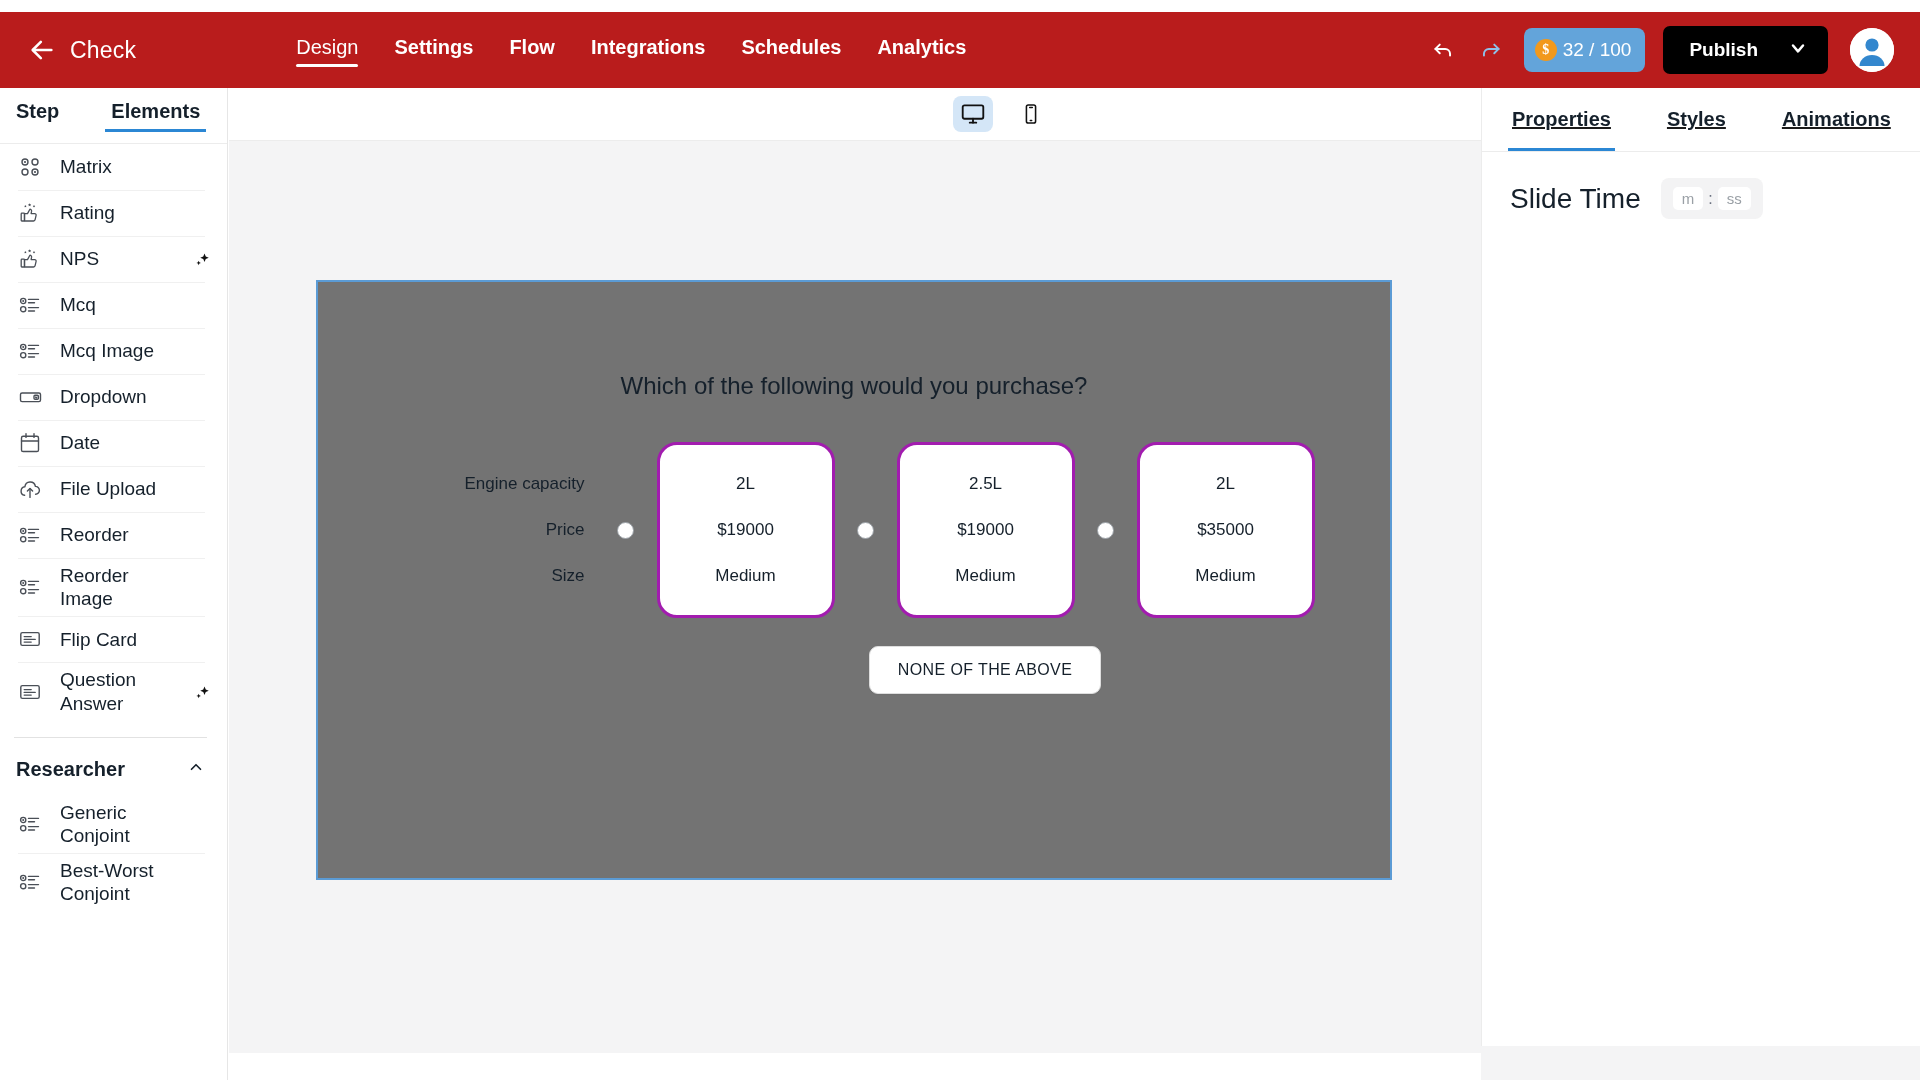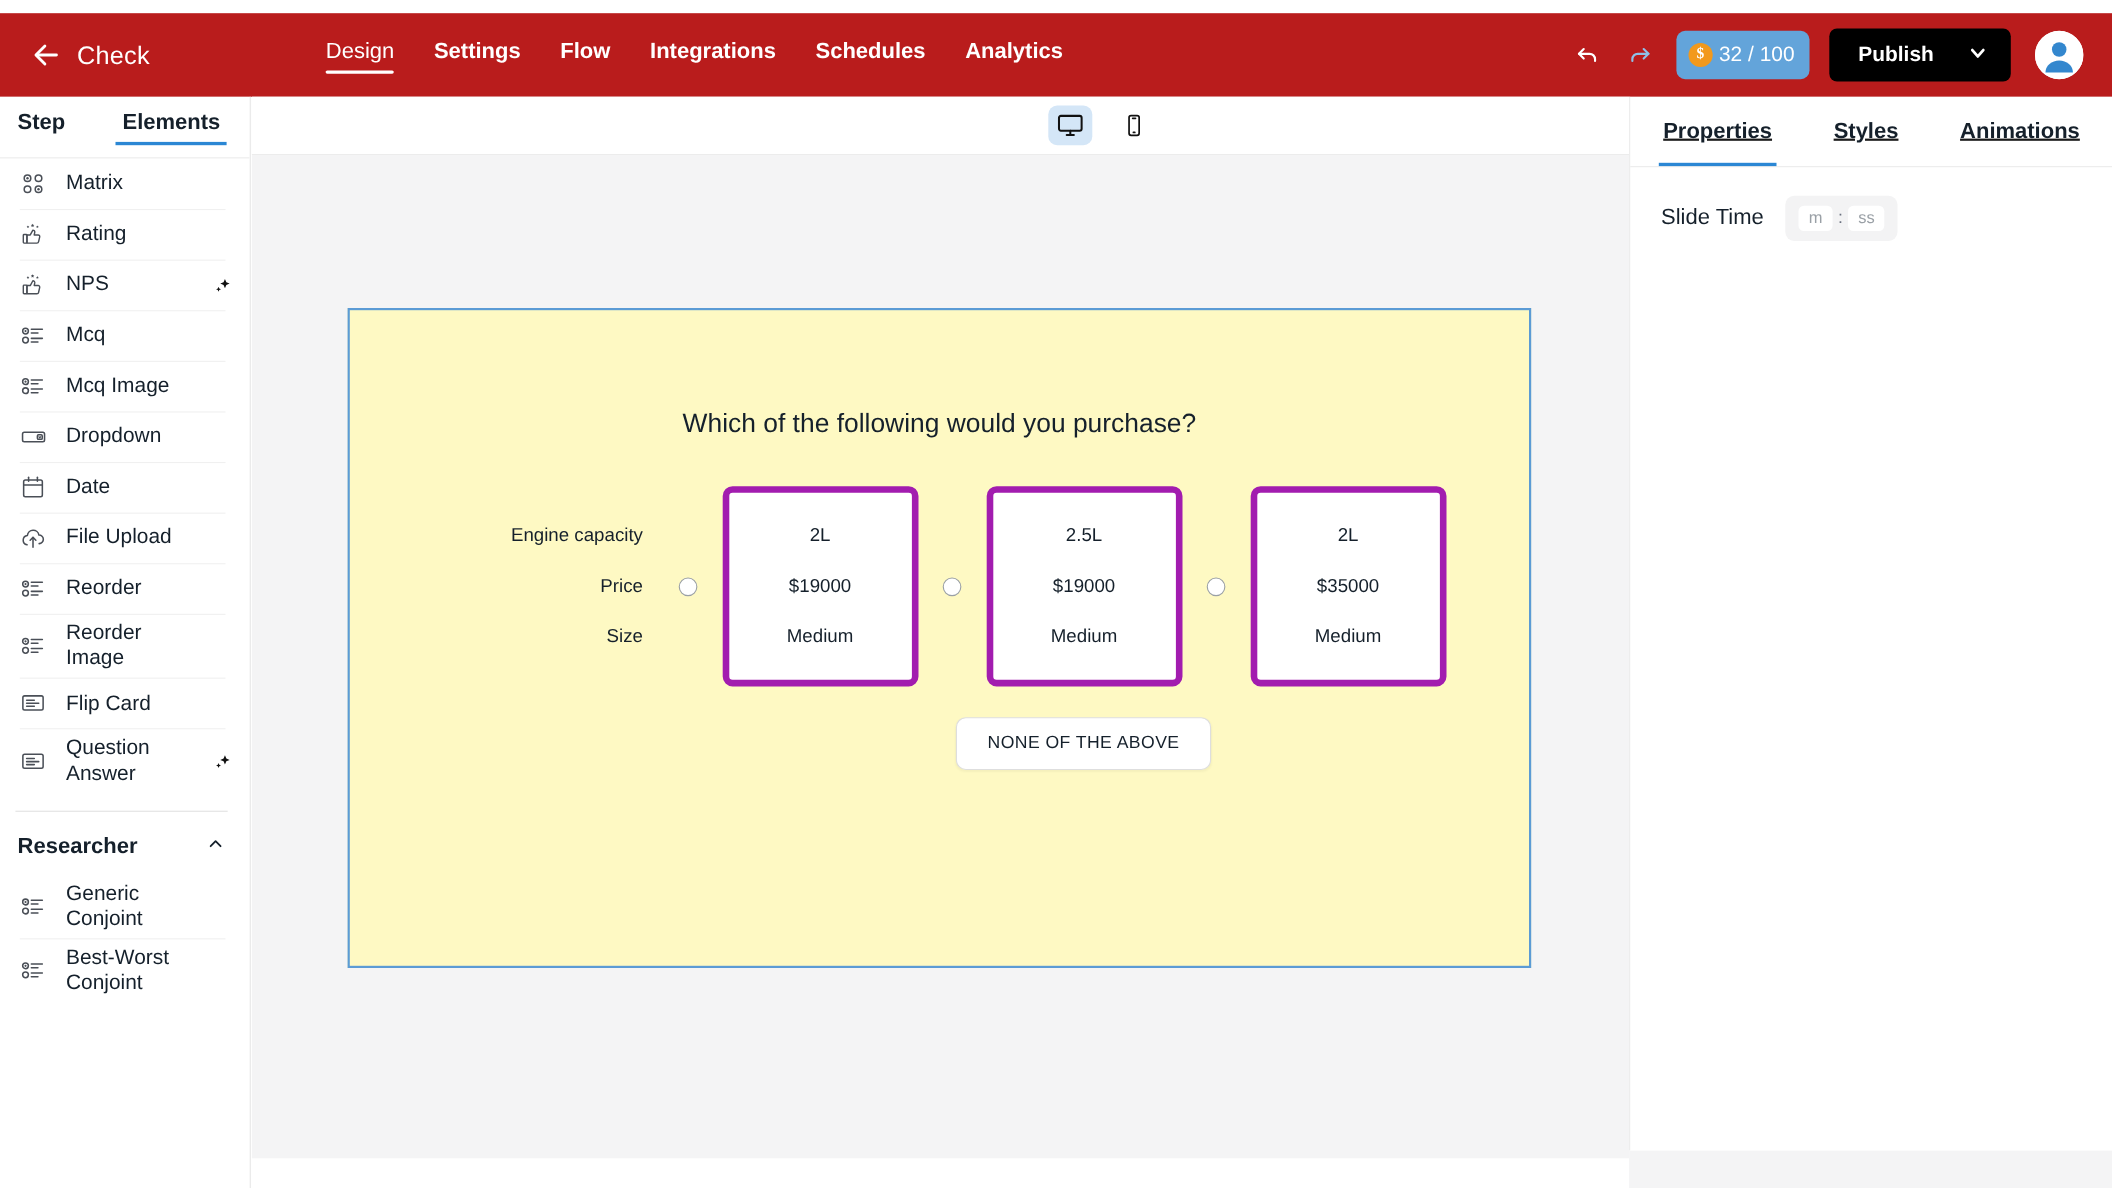--- a/index.html
+++ b/index.html
@@ -128,21 +128,21 @@
   }
   .dev-btn {
     width: 40px; height: 36px; border-radius: 8px;
     display: flex; align-items: center; justify-content: center; cursor: pointer;
   }
   .dev-btn.active { background: #d4e6f7; }
 
   .slide-frame {
     position: absolute; left: 87px; top: 192px;
     width: 1076px; height: 600px;
-    background: #fef9c3; border: 2px solid #5b9bd5;
+    background: #737373; border: 2px solid #5b9bd5;
   }
 
   .q-title {
     text-align: center; font-size: 24px; color: #15202b;
     margin-top: 90px; font-weight: 400;
   }
 
   .conjoint {
     display: flex; align-items: stretch; justify-content: center;
     margin-top: 42px; padding-left: 21px;
@@ -155,21 +155,21 @@
     height: 46px; display: flex; align-items: center; justify-content: flex-end;
     font-size: 17px; color: #15202b; padding-right: 10px;
   }
   .radio-gap { display: flex; align-items: center; justify-content: center; width: 62px; }
   .radio {
     width: 17px; height: 17px; border-radius: 50%;
     border: 1.6px solid #9aa0a6; background: #ffffff; cursor: pointer;
   }
   .prof-card {
     width: 178px;
-    border: 6px solid #a21caf; border-radius: 9px;
+    border: 3px solid #a21caf; border-radius: 20px;
     background: #ffffff;
     display: flex; flex-direction: column; justify-content: center;
     padding: 16px 0;
   }
   .prof-cell {
     height: 46px; display: flex; align-items: center; justify-content: center;
     font-size: 17px; color: #15202b;
   }
 
   .none-row { display: flex; justify-content: center; margin-top: 28px; padding-left: 262px; }
@@ -204,21 +204,21 @@
     font-size: 20px; font-weight: 700; color: #15202b;
     position: relative; height: 100%; display: flex; align-items: center;
     cursor: pointer;
   }
   .rp-tab.active::after {
     content: ""; position: absolute; left: -4px; right: -4px; bottom: 0;
     height: 3px; background: #2b87d4;
   }
 
   .rp-field { display: flex; align-items: center; gap: 20px; padding: 26px 0 0 28px; }
-  .rp-field-label { font-size: 20px; color: #15202b; }
+  .rp-field-label { font-size: 28px; color: #15202b; }
   .time-input {
     background: #f3f3f4; border-radius: 8px;
     display: flex; align-items: center; gap: 2px;
     padding: 9px 12px; cursor: text;
   }
   .time-seg {
     background: #ffffff; border-radius: 5px;
     font-size: 15px; color: #9aa0a6;
     padding: 3px 9px; min-width: 26px; text-align: center;
   }

